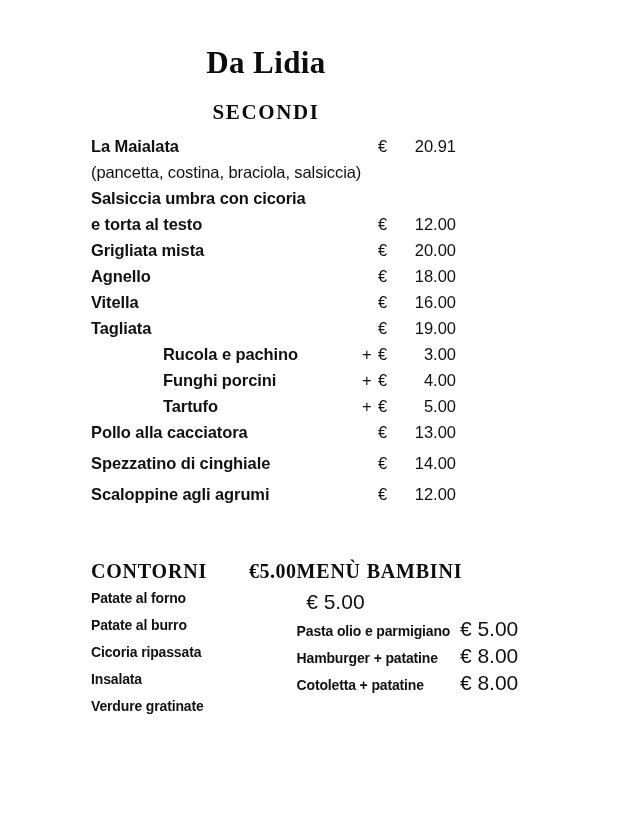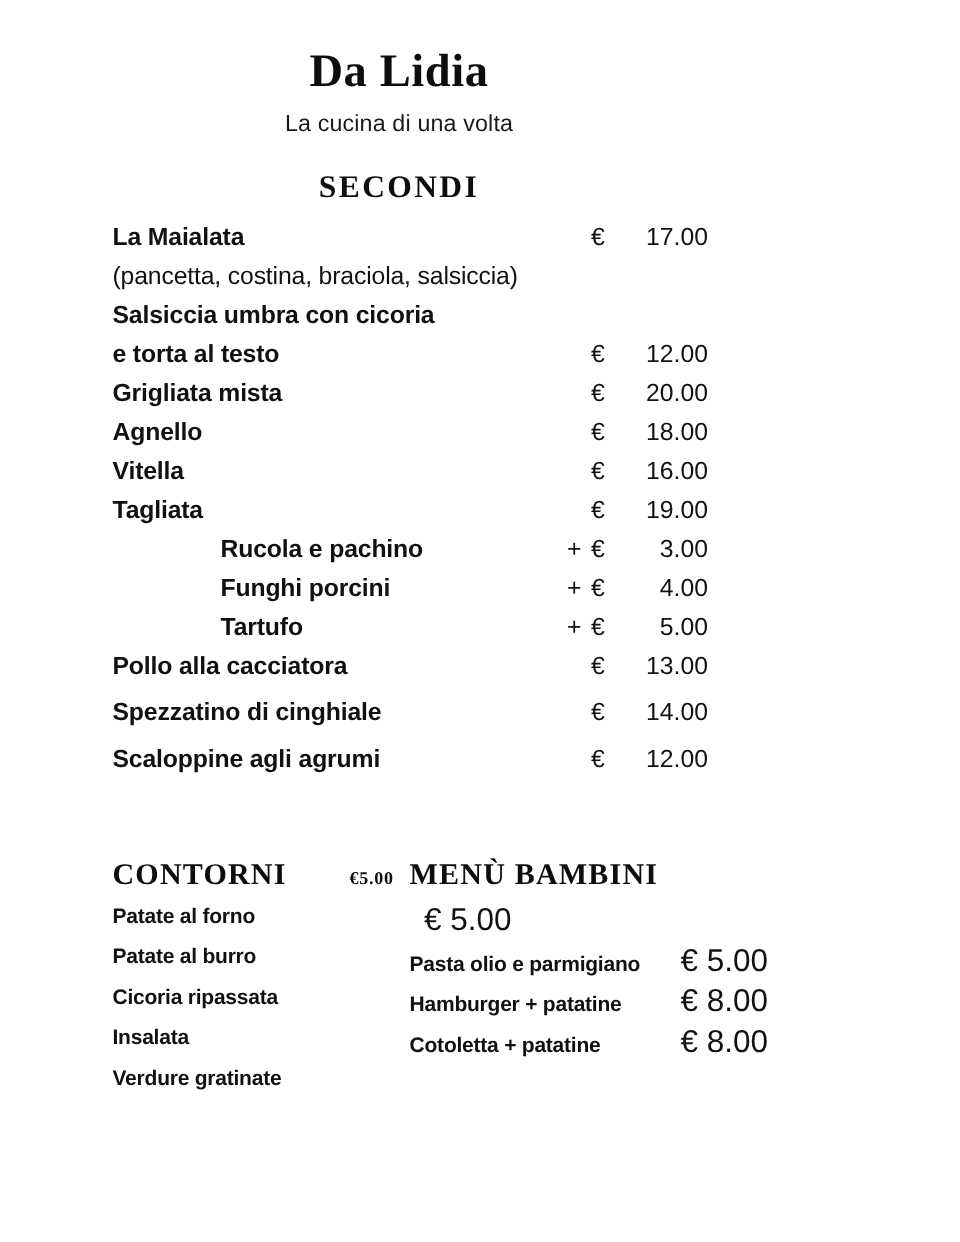--- a/index.html
+++ b/index.html
@@ -15,21 +15,21 @@
     color: #111111;
     -webkit-font-smoothing: antialiased;
     overflow: hidden;
   }
 
   .page {
     position: relative;
     width: 532px;
     height: 828px;
     box-sizing: border-box;
-    padding: 0;
+    padding: 16px;
   }
 
   
   .masthead {
     text-align: center;
     padding-top: 30px;
   }
   .restaurant-title {
     font-family: "Liberation Serif", serif;
     font-weight: bold;
@@ -130,21 +130,21 @@
     color: #0d0d0d;
     height: 30px;
     display: flex;
     align-items: baseline;
     white-space: nowrap;
   }
   .col-heading .heading-price {
     margin-left: 42px;
     font-family: "Liberation Serif", serif;
     font-weight: bold;
-    font-size: 12px;
+    font-size: 20px;
     letter-spacing: 0.5px;
   }
 
   .col-list {
     list-style: none;
     margin: 0;
     padding: 0;
   }
   .col-item {
     display: flex;
@@ -174,31 +174,30 @@
     white-space: nowrap;
   }
 </style>
 </head>
 <body>
 
 <div class="page">
 
   <div class="masthead">
     <h1 class="restaurant-title">Da Lidia</h1>
-    <p class="tagline">La cucina di una volta</p>
     <h2 class="section-heading">SECONDI</h2>
   </div>
 
   <ul class="secondi" id="secondi-list">
       <li class="menu-row">
         <span class="row-name">La Maialata</span>
         <span class="row-price">
           <span class="price-plus"></span>
           <span class="price-cur">€</span>
-          <span class="price-val">17.00</span>
+          <span class="price-val">20.91</span>
         </span>
       </li>
       <li class="menu-row">
         <span class="row-name plain">(pancetta, costina, braciola, salsiccia)</span>
         <span class="row-price">
           <span class="price-plus"></span>
           <span class="price-cur"></span>
           <span class="price-val"></span>
         </span>
       </li>

